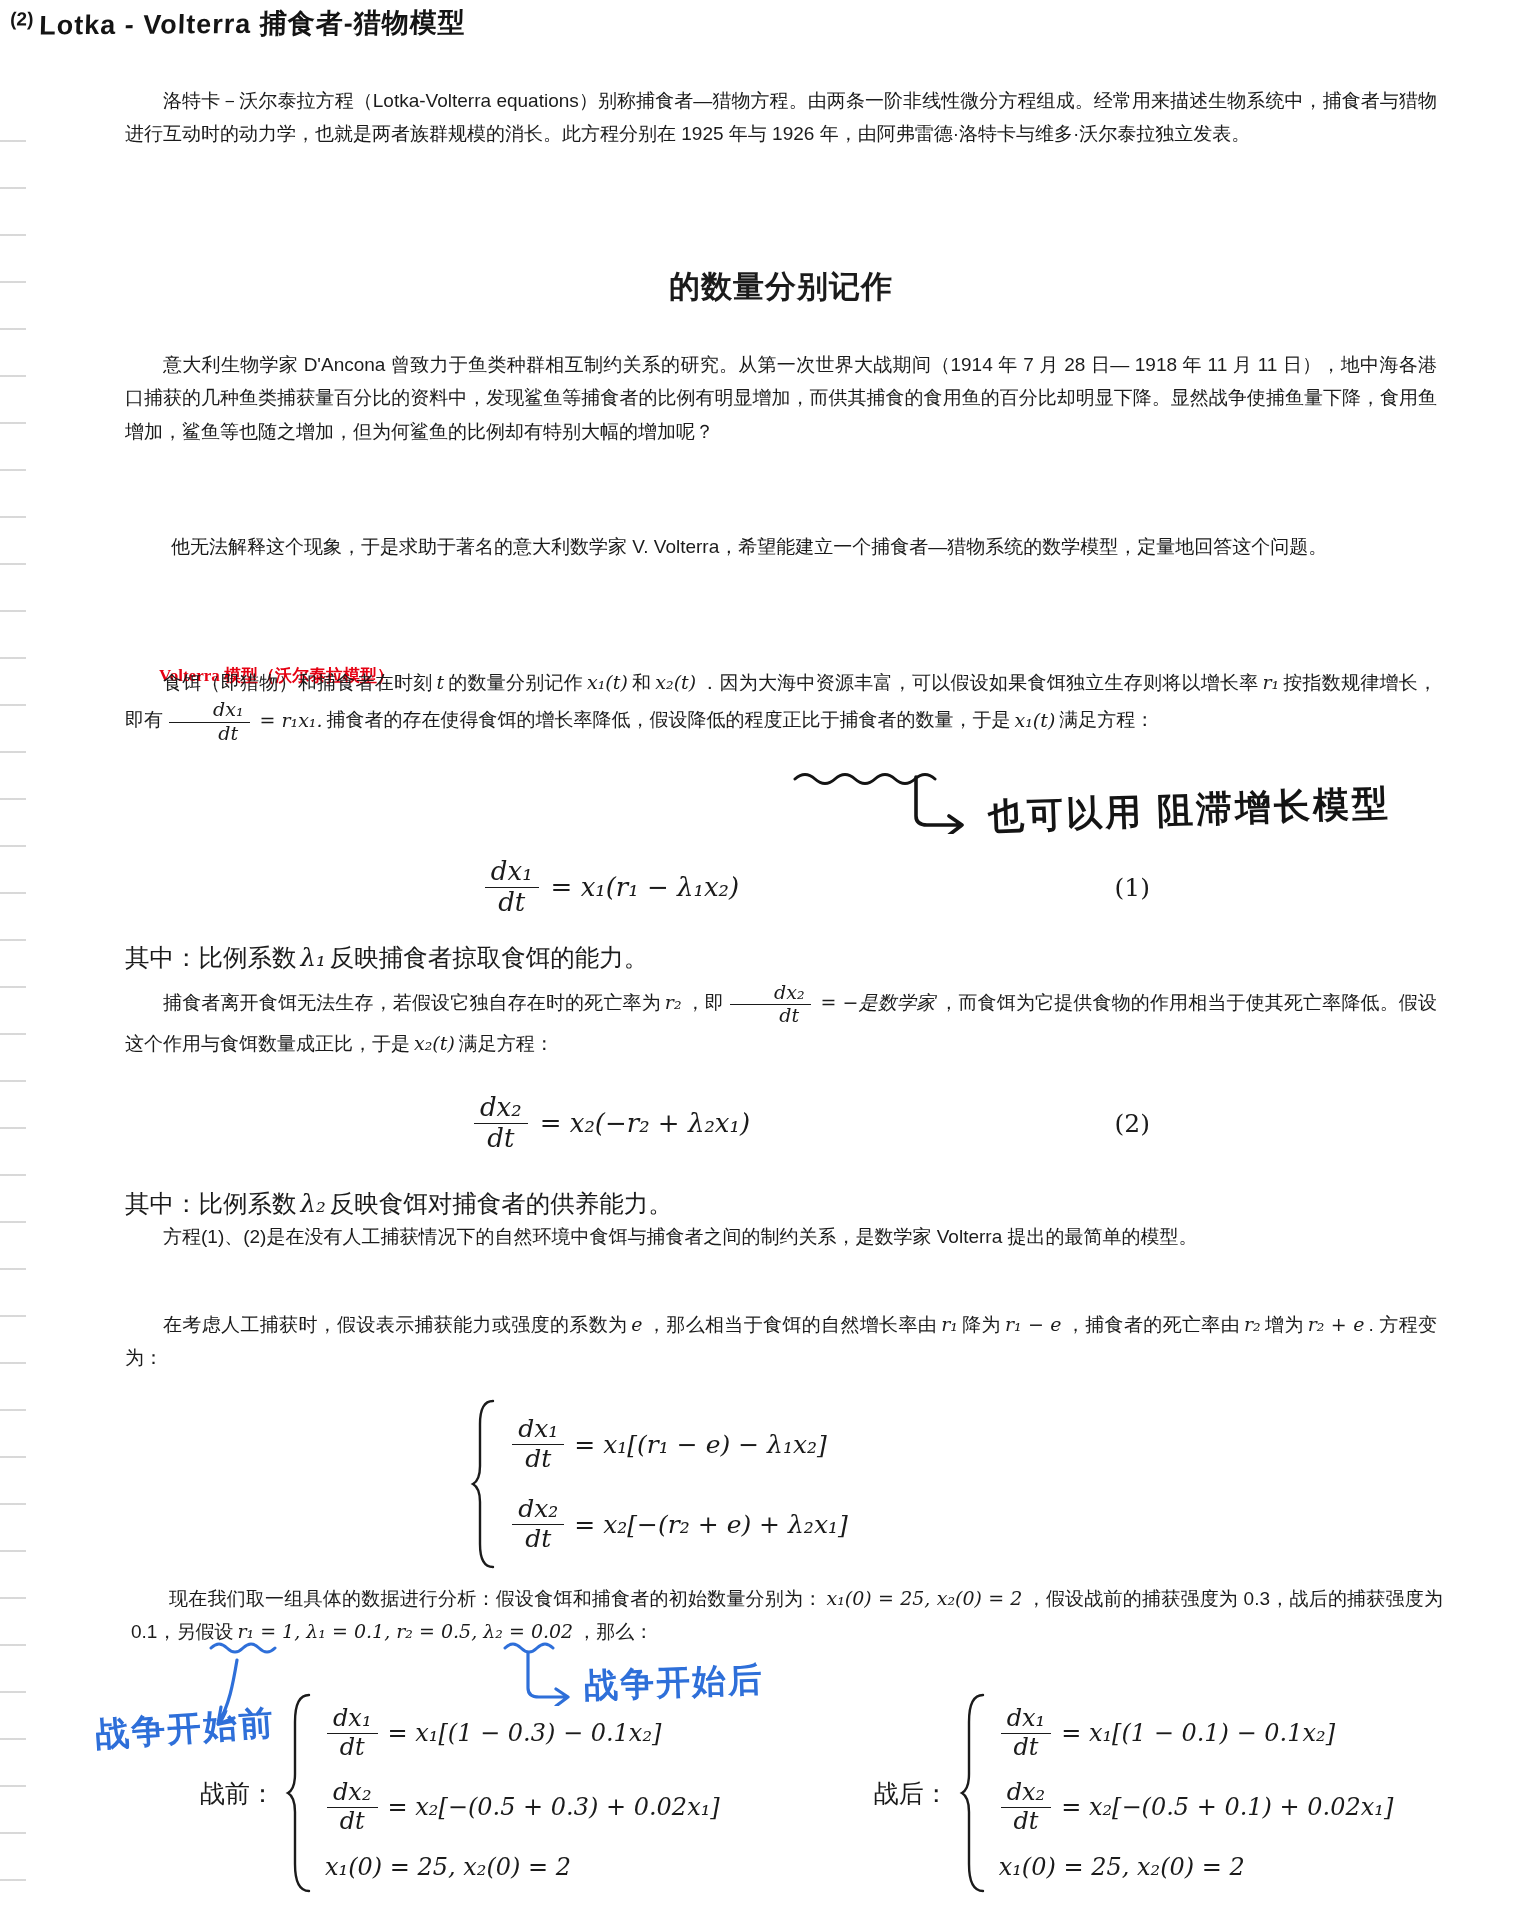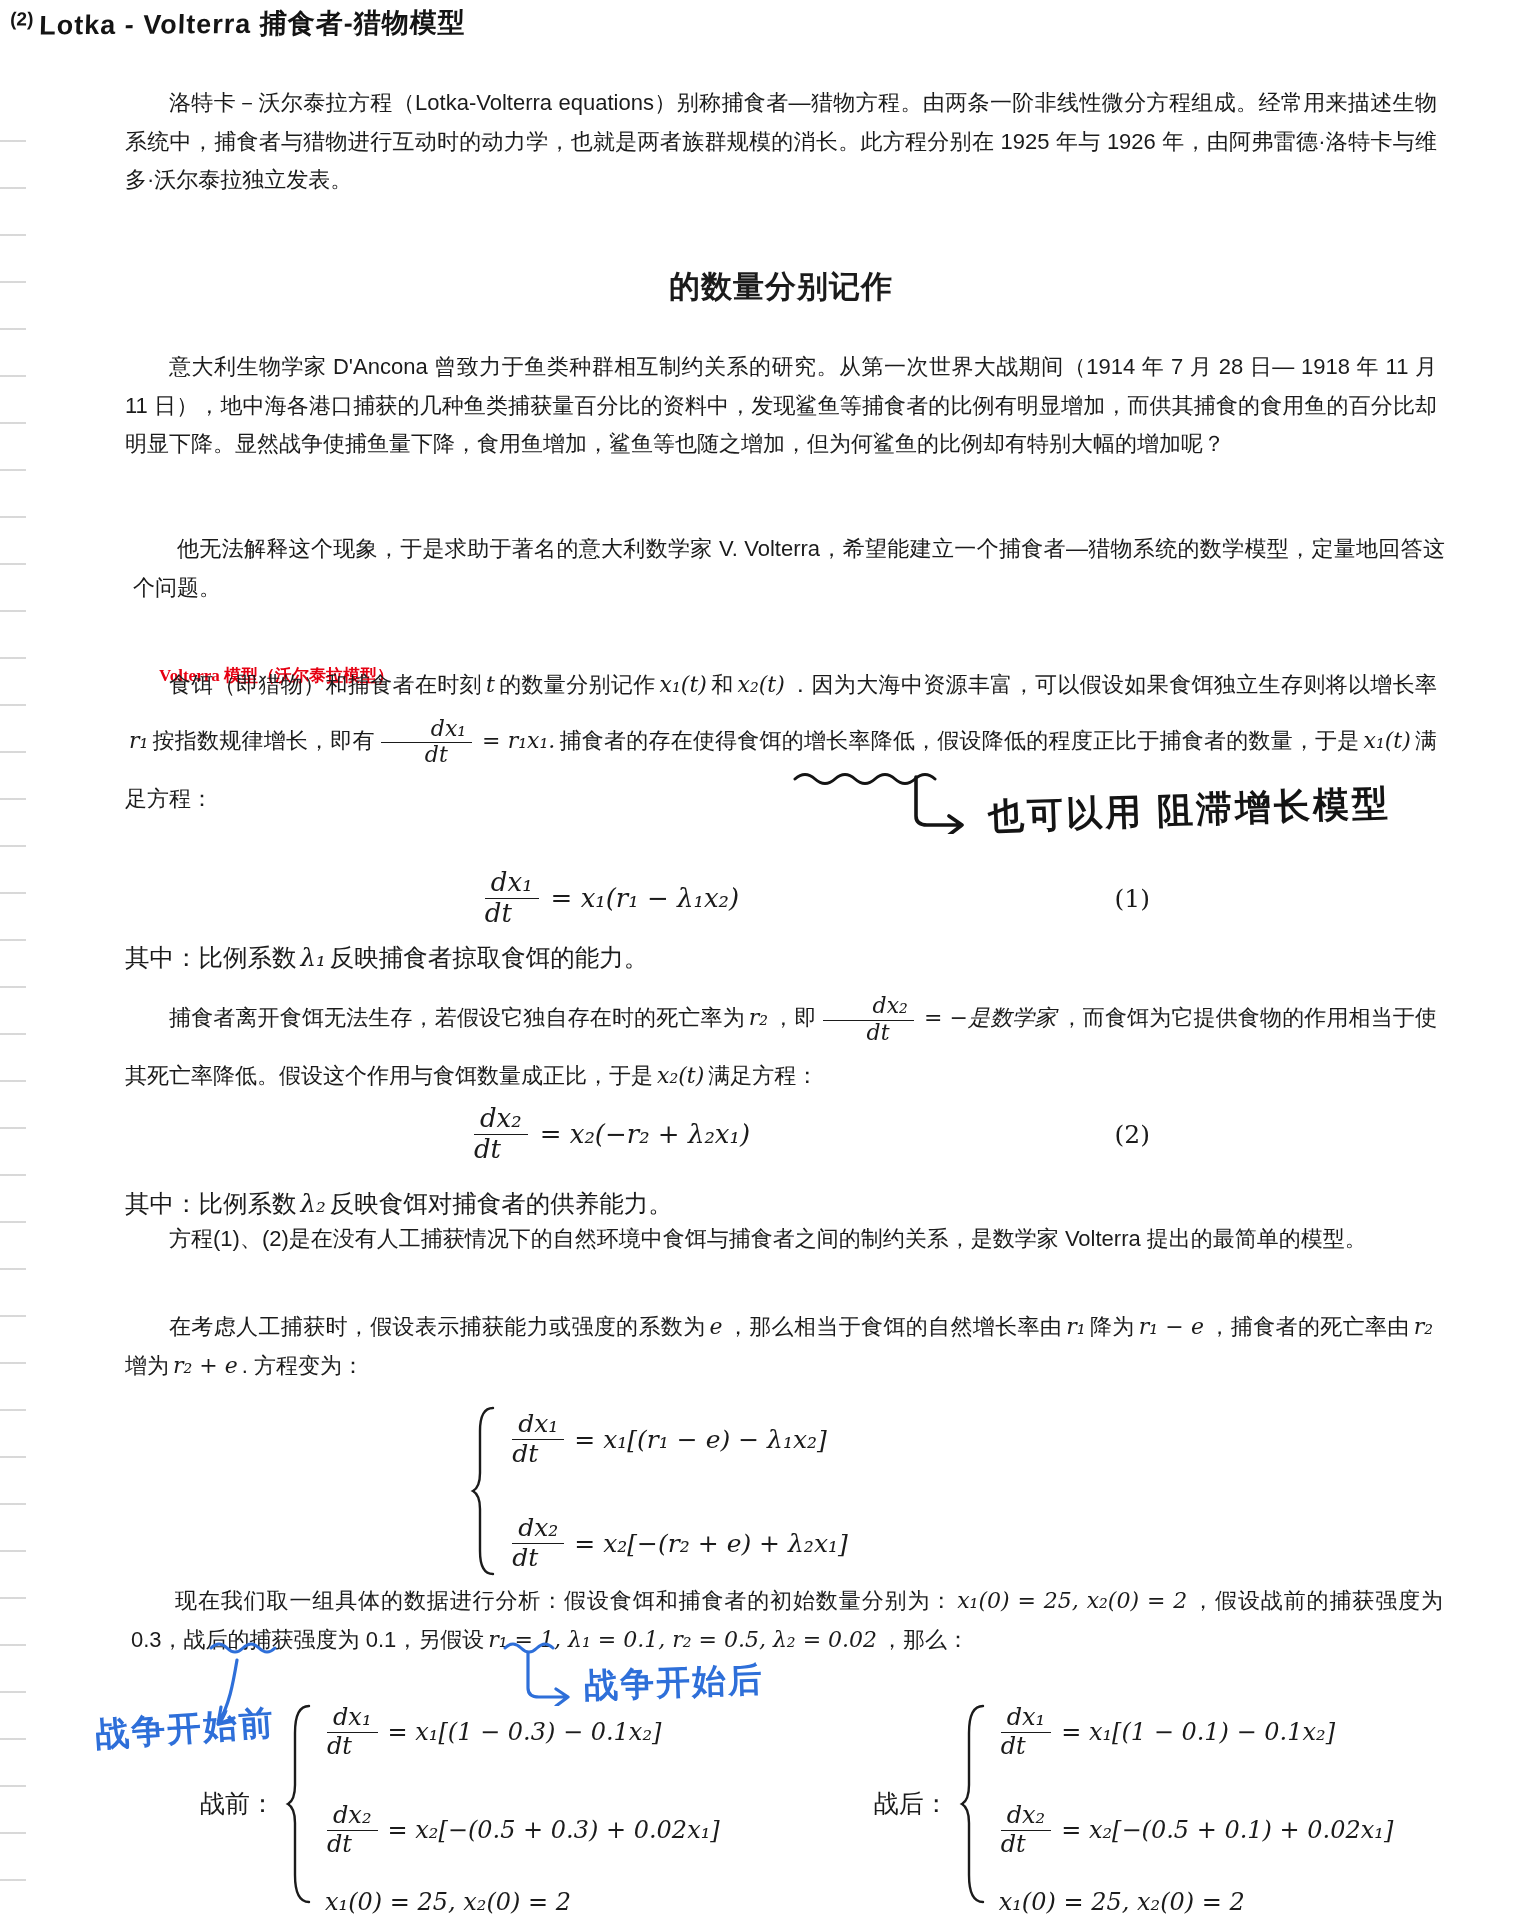--- a/index.html
+++ b/index.html
@@ -1,34 +1,34 @@
 <!DOCTYPE html>
 <html><head>
 <meta charset="utf-8">
 <style>
   html,body{margin:0;padding:0;}
   body{
     width:1514px;height:1921px;position:relative;background:#ffffff;
     font-family:"Liberation Sans","DejaVu Sans",sans-serif;color:#1b1b1b;
     overflow:hidden;
   }
-  .block{position:absolute;left:125px;width:1312px;font-size:22px;line-height:1.76;text-align:justify;}
+  .block{position:absolute;left:125px;width:1312px;font-size:19px;line-height:1.76;text-align:justify;}
   .indent{text-indent:2em;}
   .ruling{
     position:absolute;left:0;top:95px;width:26px;height:1800px;
     background:repeating-linear-gradient(to bottom,transparent 0px,transparent 45px,#cfcfcf 45px,#cfcfcf 47px);
     opacity:.8;
   }
   .hand{font-weight:700;letter-spacing:1px;color:#141414;}
   .hw-title{position:absolute;left:10px;top:6px;font-size:27px;transform:rotate(-0.4deg) skewX(-2deg);white-space:nowrap;}
   .hw-title .idx{font-size:19px;vertical-align:9px;margin-right:6px;letter-spacing:0;}
   .section-heading{position:absolute;left:125px;top:266px;width:1312px;text-align:center;font-size:31px;font-weight:700;letter-spacing:1px;}
   .model-heading{position:absolute;left:125px;top:664px;width:1312px;font-size:17px;font-weight:700;padding-left:2em;font-family:Liberation Serif, serif;}
   .math{font-family:"DejaVu Serif","DejaVu Sans",serif;font-style:italic;margin:0 4px;white-space:nowrap;}
-  .frac{display:inline-flex;flex-direction:column;align-items:flex-start;vertical-align:middle;margin:12px 6px;line-height:1.12;font-family:"DejaVu Serif","DejaVu Sans",serif;font-style:italic;}
+  .frac{display:inline-flex;flex-direction:column;align-items:center;vertical-align:middle;margin:0 6px;line-height:1.12;font-family:"DejaVu Serif","DejaVu Sans",serif;font-style:italic;}
   .frac .fnum{display:block;padding:0 6px 1px;border-bottom:1.7px solid currentColor;}
   .frac .fden{display:block;padding-top:0;}
   .eq{position:absolute;left:125px;width:1312px;text-align:center;font-size:26px;}
   .eq .eq-body{display:inline-flex;align-items:center;position:relative;left:-170px;}
   .eq .eq-rhs{margin-left:6px;text-align:right;}
   .eq .eq-tag{position:absolute;right:287px;top:50%;transform:translateY(-50%);font-family:"DejaVu Serif",serif;font-size:25px;}
   .note-line{font-size:24.5px;}
   .sys-center{position:absolute;left:125px;width:1312px;display:flex;justify-content:center;}
   .sys-center .sys-inner{display:flex;align-items:center;position:relative;left:-120px;}
   .sys-rows{display:flex;flex-direction:column;gap:22px;margin-left:10px;font-size:25px;}

